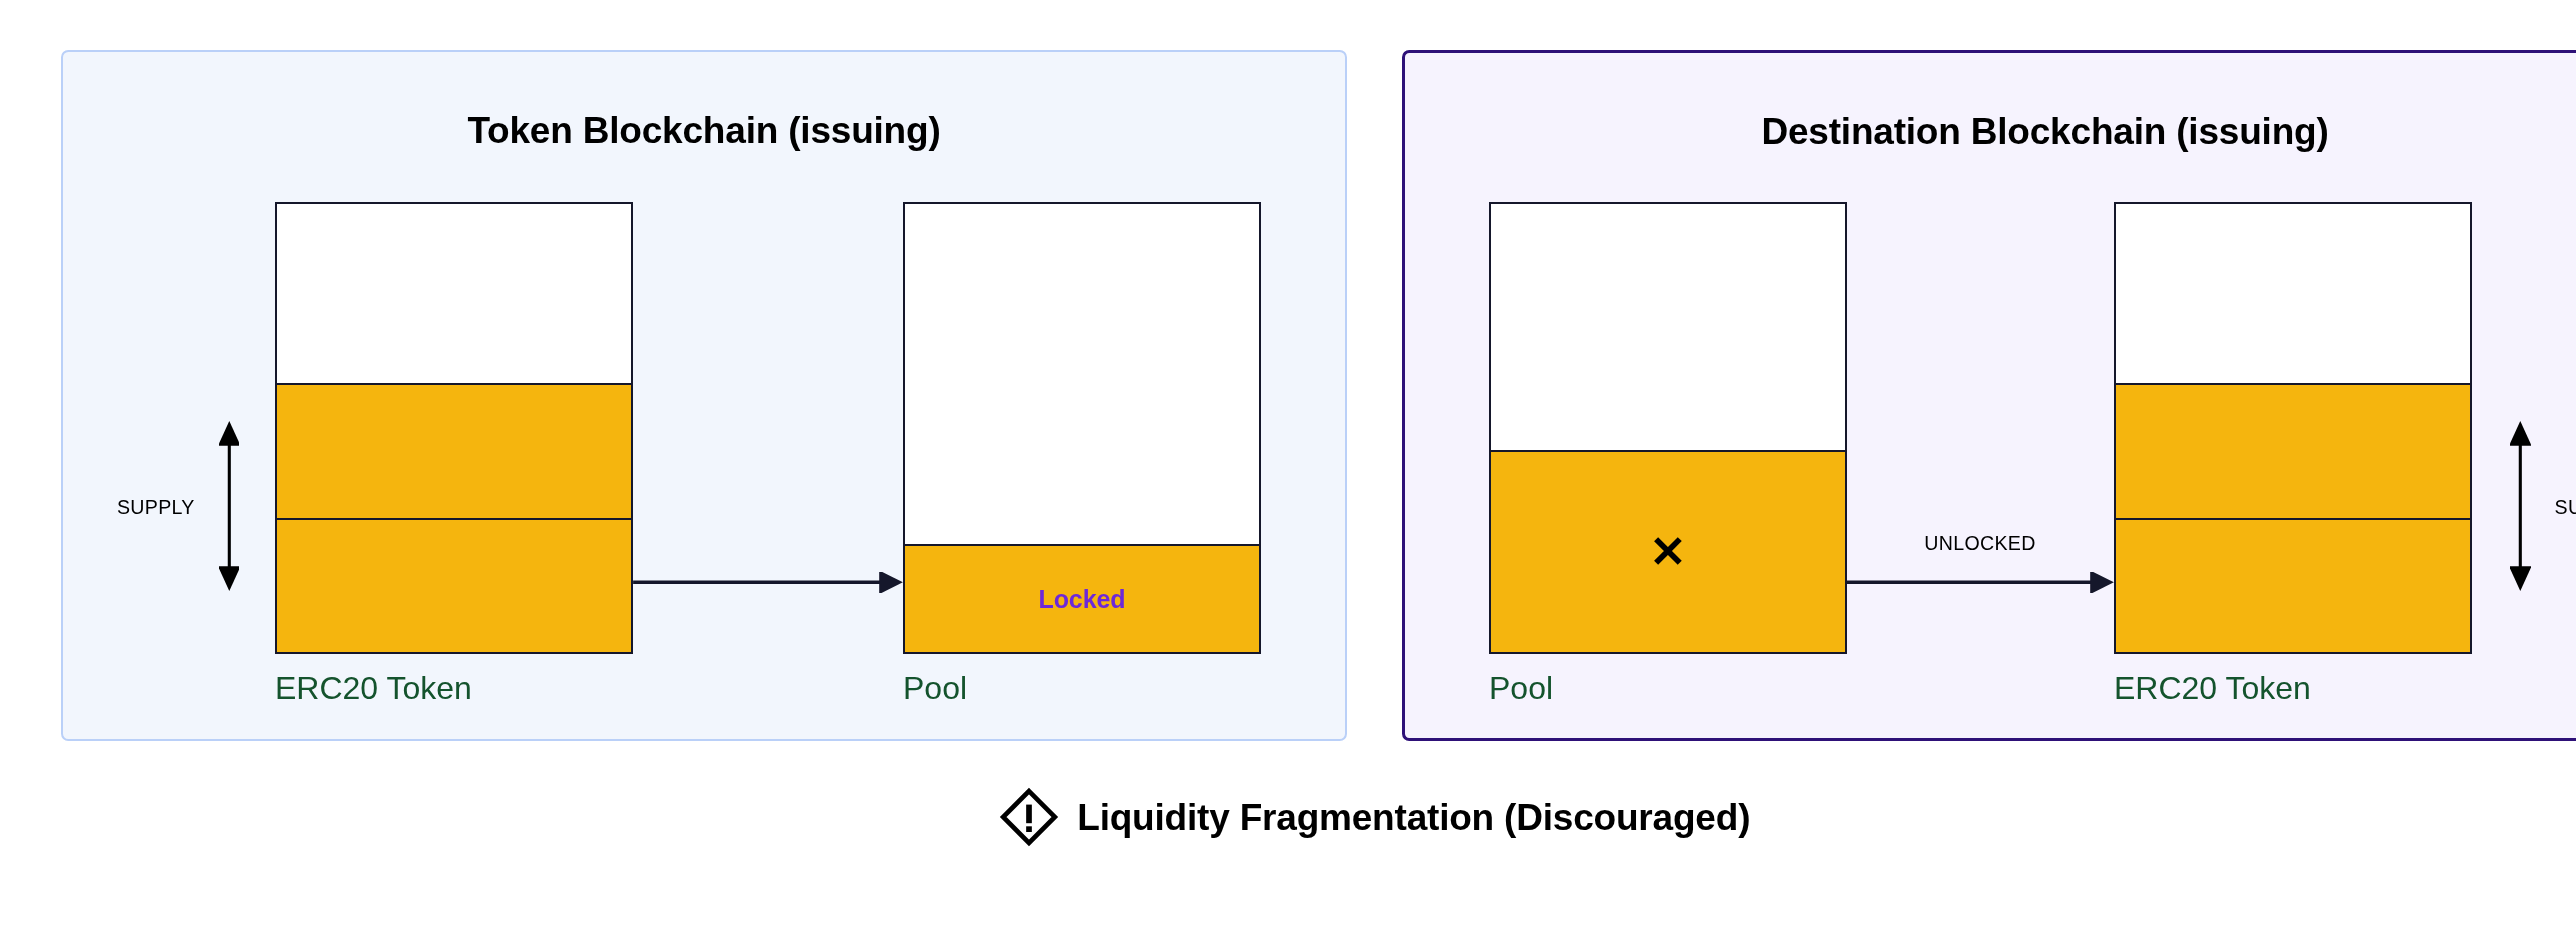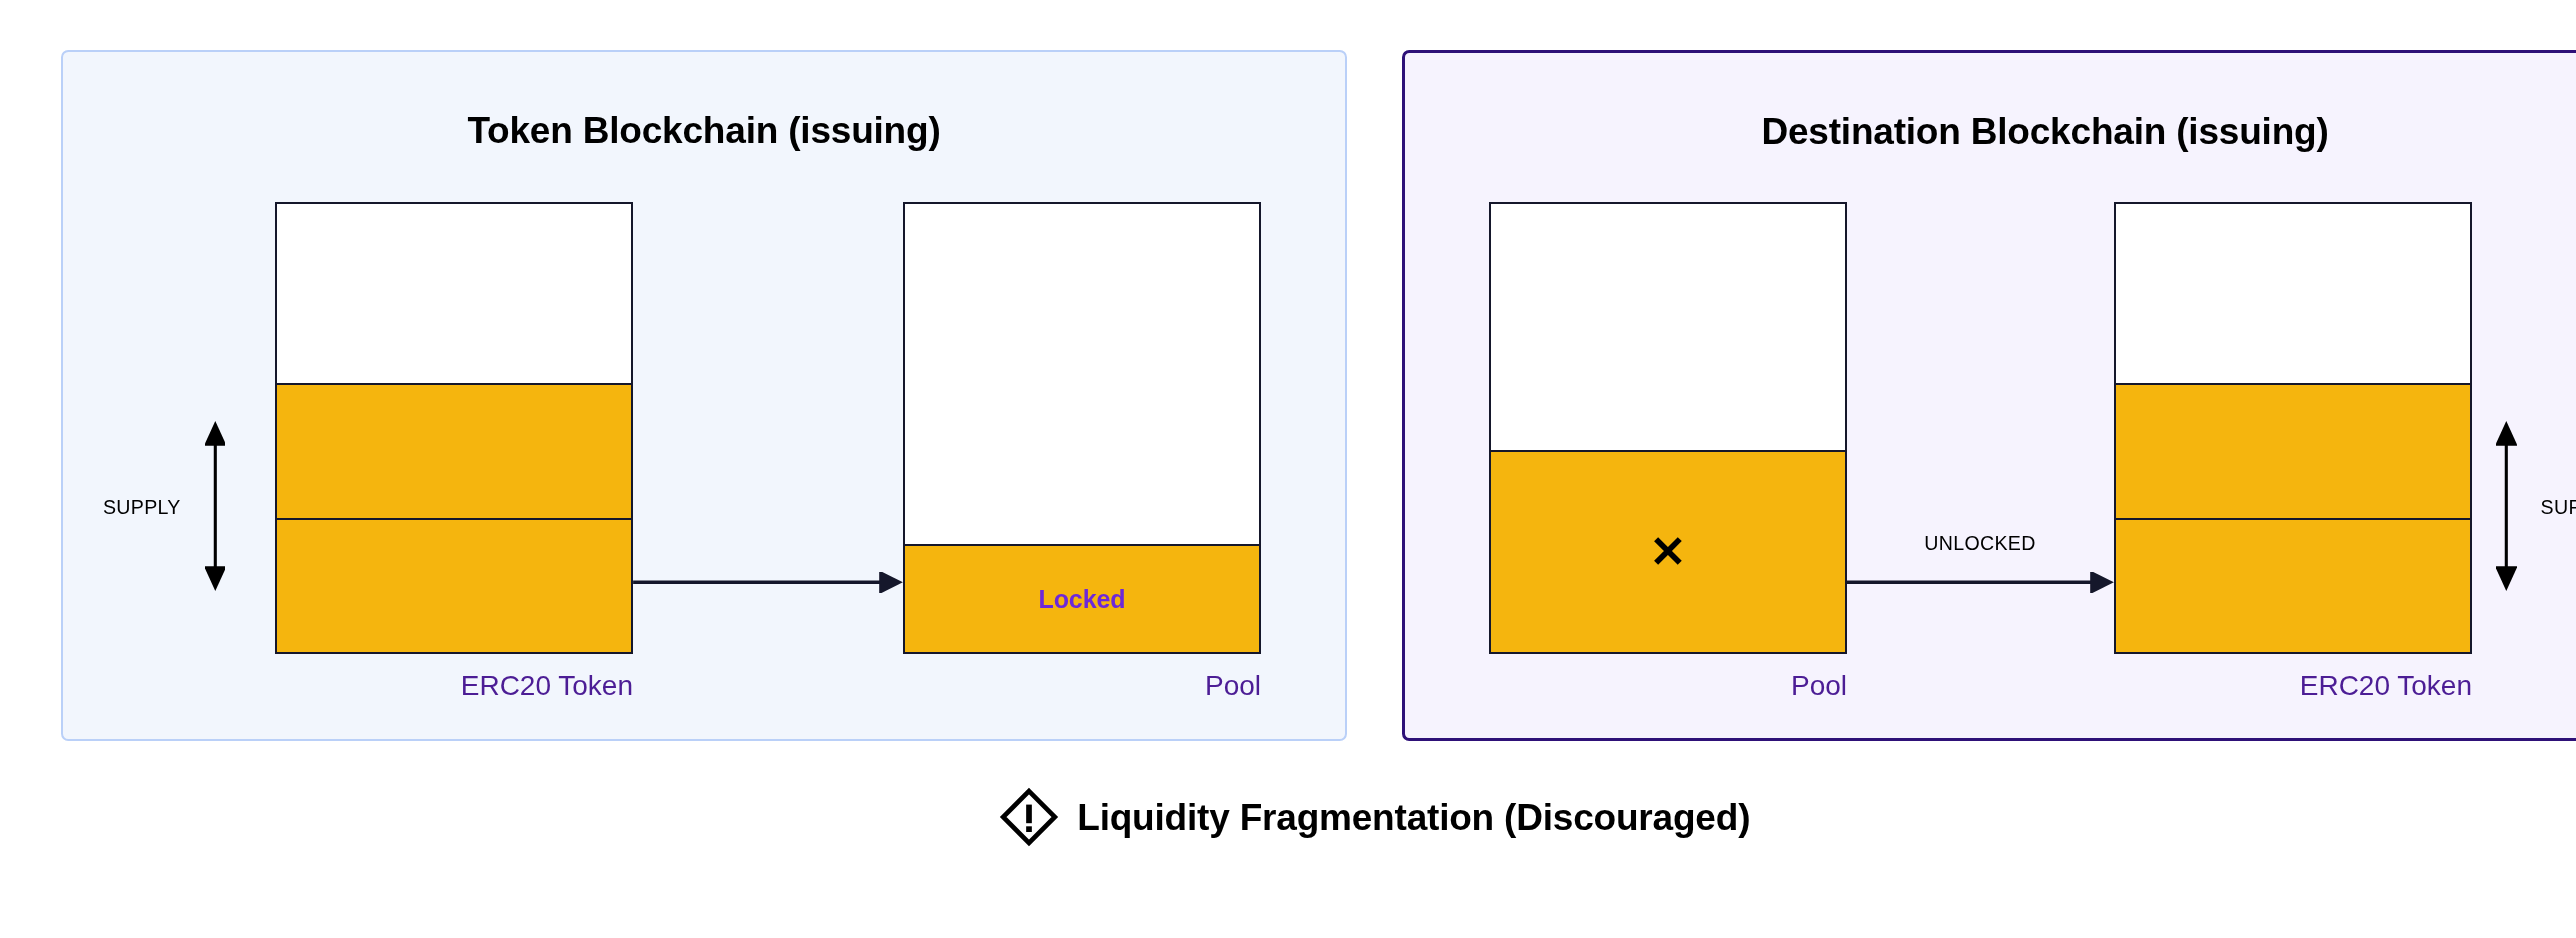--- a/index.html
+++ b/index.html
@@ -93,44 +93,45 @@
   }
   .seg-x {
     font-size: 44px;
     font-weight: 900;
     color: #000000;
     line-height: 1;
   }
 
   .bar-caption {
     position: absolute;
-    text-align: right;
-    font-size: 28px;
+    text-align: left;
+    font-size: 32px;
     font-weight: 400;
-    color: #4c1d95;
+    color: #14532d;
     white-space: nowrap;
   }
 
   
   .bar-src-token   { left: 275px;  top: 202px; width: 358px; height: 452px; }
   .bar-src-pool    { left: 903px; top: 202px; width: 358px; height: 452px; }
   
   .bar-dst-pool    { left: 1489px; top: 202px; width: 358px; height: 452px; }
   .bar-dst-token   { left: 2114px; top: 202px; width: 358px; height: 452px; }
 
   .cap-src-token { left: 275px;  top: 670px; width: 358px; }
   .cap-src-pool  { left: 903px; top: 670px; width: 358px; }
   .cap-dst-pool  { left: 1489px; top: 670px; width: 358px; }
   .cap-dst-token { left: 2114px; top: 670px; width: 358px; }
 
   
   .supply {
     position: absolute;
     display: flex;
     align-items: center;
+    margin-left: 14px;
   }
   .supply-left  { left: 103px;  top: 421px; }
   .supply-right { left: 2496px; top: 421px; }
   .supply-label {
     font-size: 19.6px;
     letter-spacing: 0.3px;
     color: #000000;
     white-space: nowrap;
   }
   .supply-left .supply-label  { margin-right: 24px; order: 1; }

